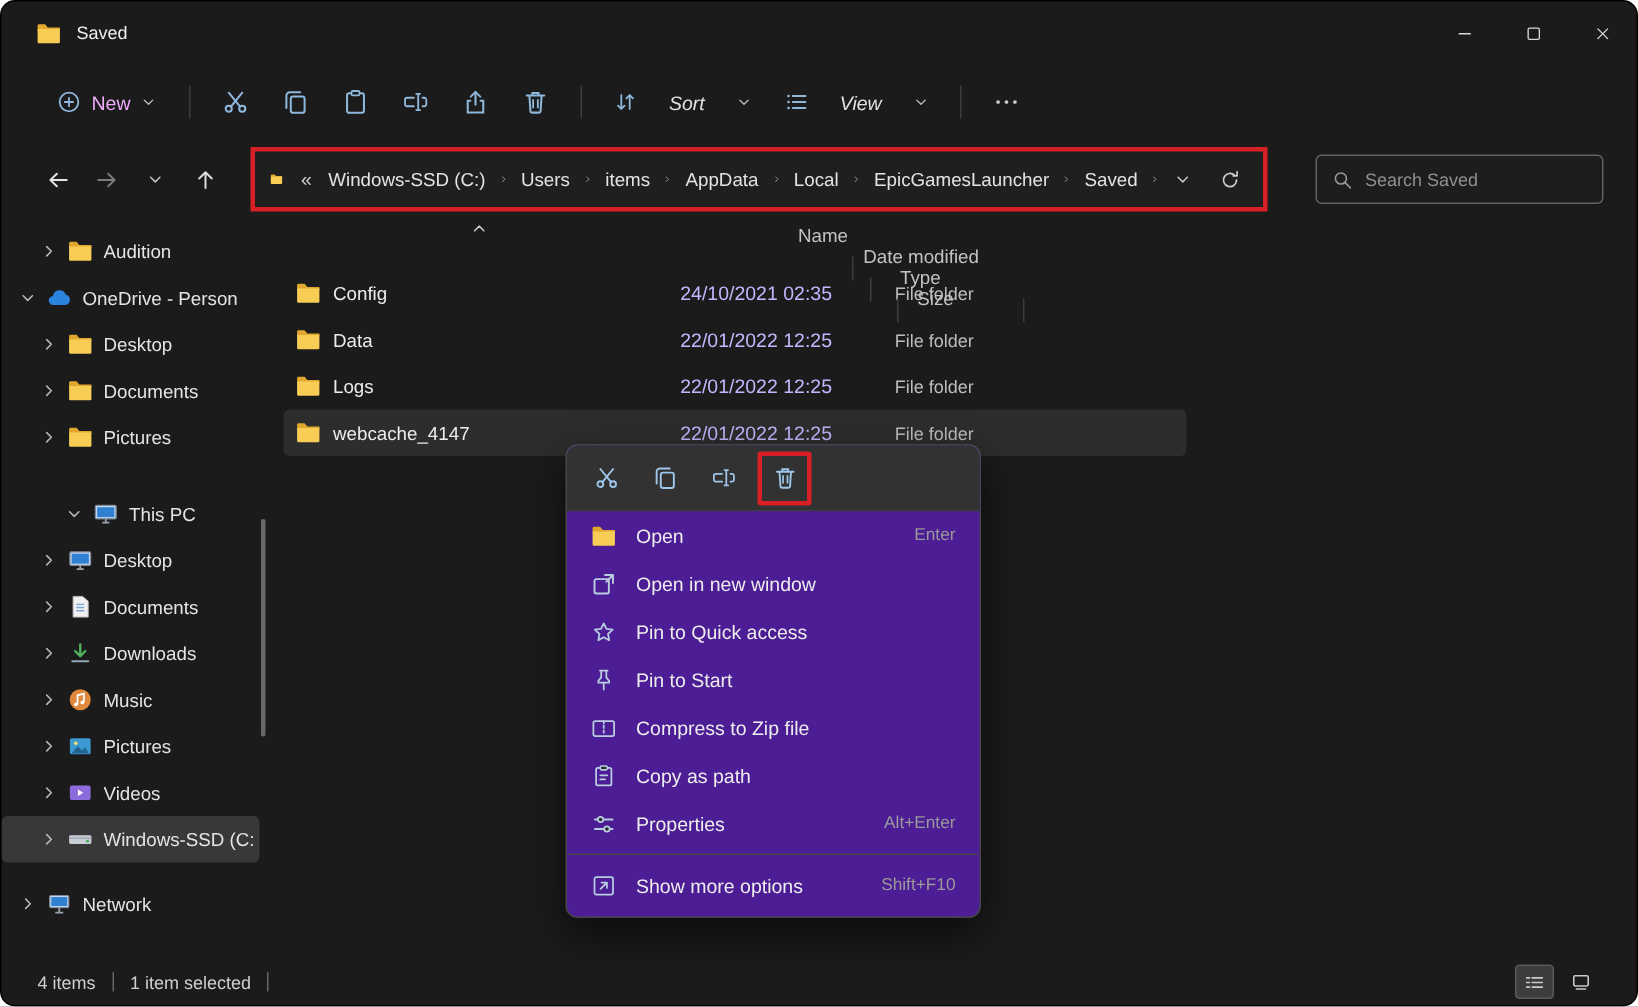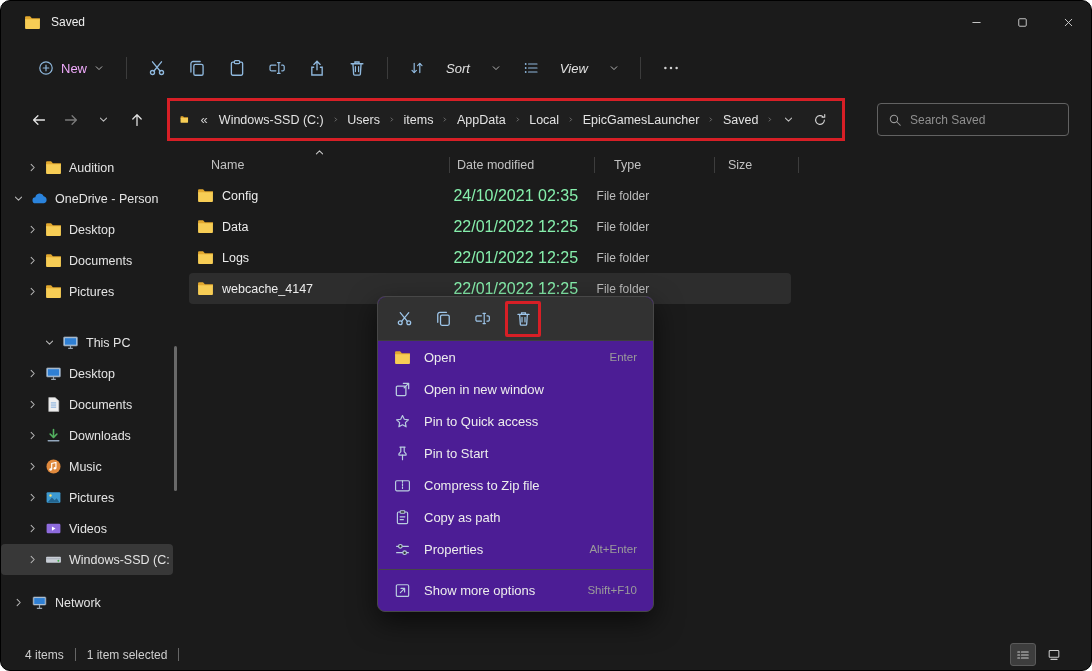--- a/index.html
+++ b/index.html
@@ -75,37 +75,37 @@
   .side-item.gap { margin-top:20px;margin-left:31px; }
   .side-item.gap-sm { margin-top:12px; }
   .side-item.selected { background:#383838; }
   .chev { width:11px; height:11px; color:#b9b9b9; flex:none; }
   .sicon { width:17px; height:17px; flex:none; }
   .slabel { font-size:12.5px; color:#e4e4e4; overflow:hidden; text-overflow:clip; }
   .side-scroll { position:absolute; right:2px; top:200px; width:3px; height:145px; background:#696969; border-radius:2px; }
 
   .filearea { flex:1; position:relative; padding:4px 0 0 10px; min-width:0; }
   .sort-caret { position:absolute; left:135px; top:1px; width:11px; height:11px; color:#c8c8c8; }
-  .col-headers { display:flex; height:30px; align-items:center; color:#c2c2c2; font-size:12.5px; }
+  .col-headers { display:flex; height:30px; align-items:center; color:#c2c2c2; font-size:12.5px;flex-direction:column; }
   .ch { display:flex; align-items:center; height:100%; position:relative; }
   .ch-name { width:260px; padding-left:22px; }
   .ch-date { width:145px; padding-left:8px; }
   .ch-type { width:120px; padding-left:20px; }
   .ch-size { width:85px; padding-left:14px; }
   .ch-date::before, .ch-type::before, .ch-size::before, .ch-size::after {
     content:""; position:absolute; left:0; top:7px; width:1px; height:16px; background:#3d3d3d;
   }
   .ch-size::after { left:auto; right:0; }
 
   .frow { width:602px; height:31px; display:flex; align-items:center; border-radius:4px; }
   .frow.selected { background:#2d2d2d; }
   .fc-name { width:260px; display:flex; align-items:center; gap:8px; padding-left:8px; }
   .fc-name .ic { width:17px; height:17px; flex:none; }
   .fc-name span { font-size:12.5px; color:#ececec; }
-  .fc-date { width:145px; padding-left:8px; font-size:16px; color:#86efac; }
+  .fc-date { width:145px; padding-left:8px; font-size:13px; color:#c4b5fd; }
   .fc-type { width:120px; padding-left:8px; font-size:12px; color:#bdbdbd; }
   .fc-size { width:85px; padding-left:14px; font-size:12px; color:#bdbdbd; }
 
   
   .ctx {
     position:absolute; left:376px; top:150px; width:277px; background:#4c1d95;
     border:1px solid #474747; border-radius:8px; box-shadow:0 10px 28px rgba(0,0,0,.6);
     padding-bottom:5px; z-index:6;
   }
   .ctx-iconrow { height:44px; display:flex; align-items:center; padding:0 10px; gap:7px; background:#323232; border-radius:8px 8px 0 0; border-bottom:1px solid #3e3e3e; }

